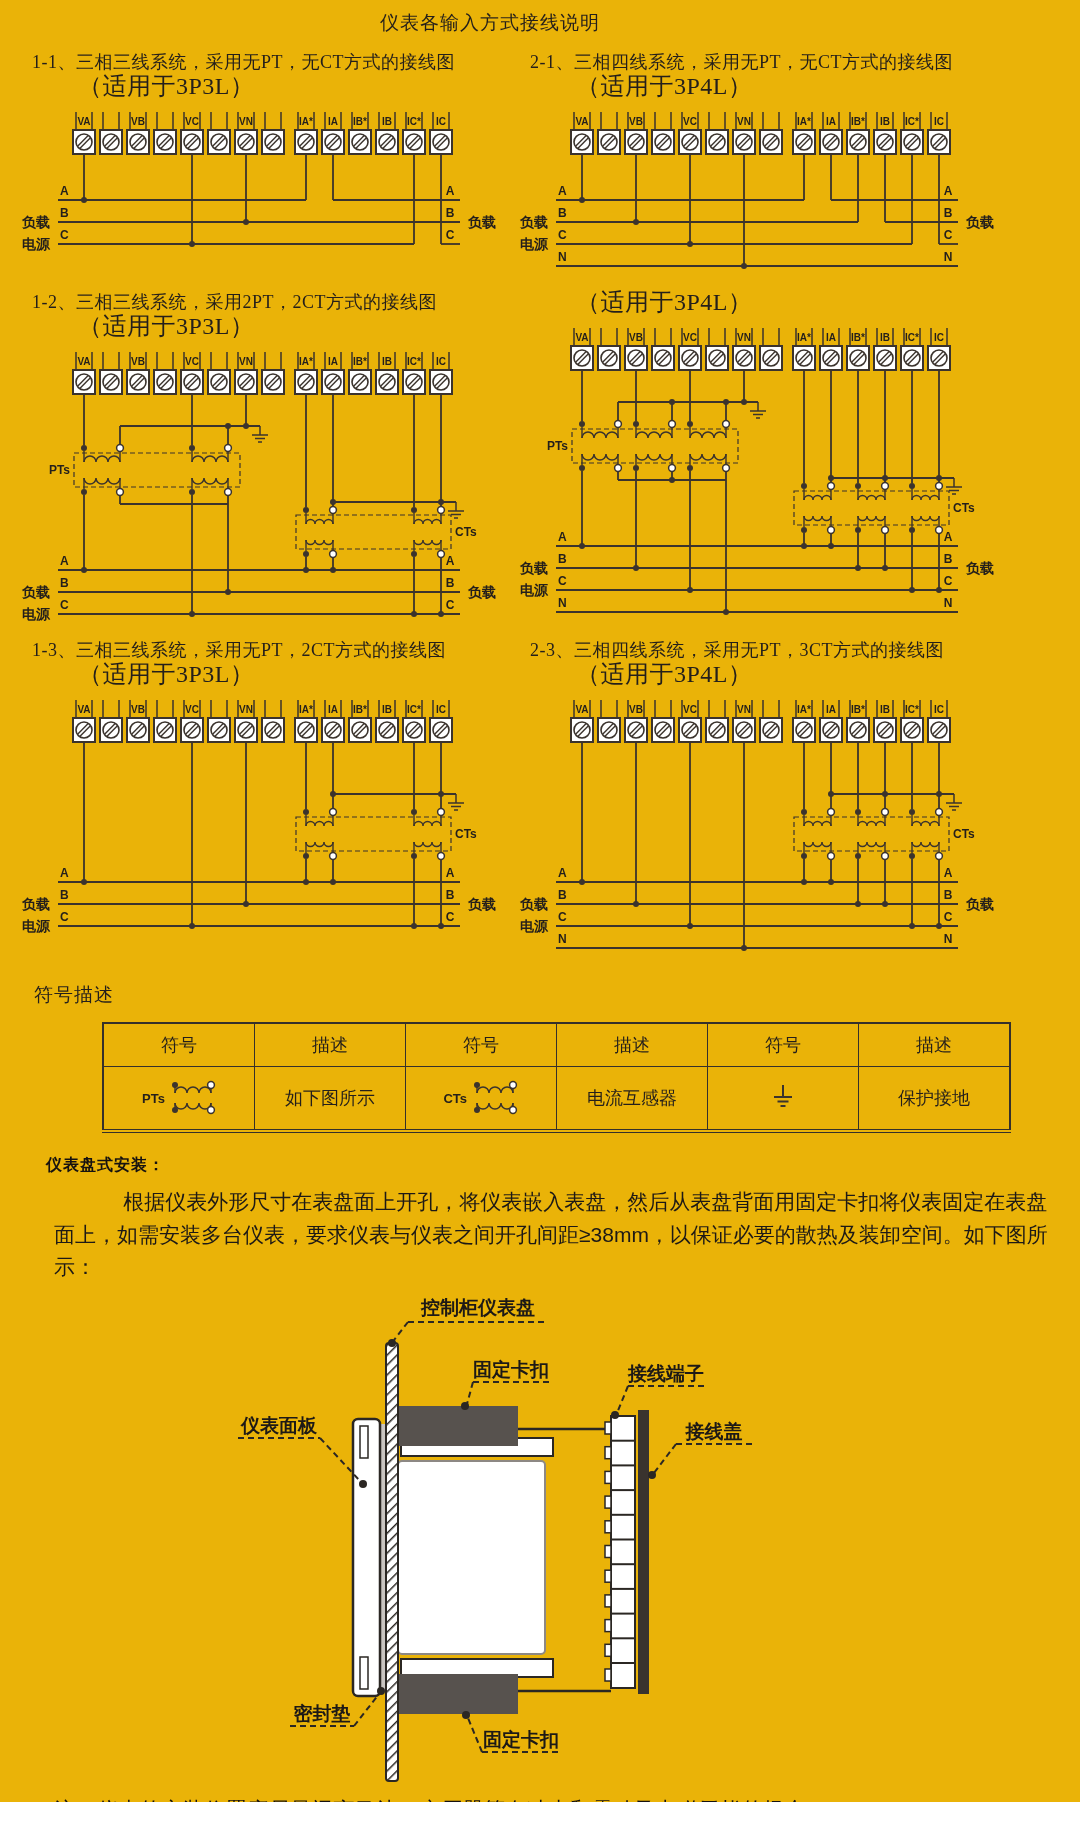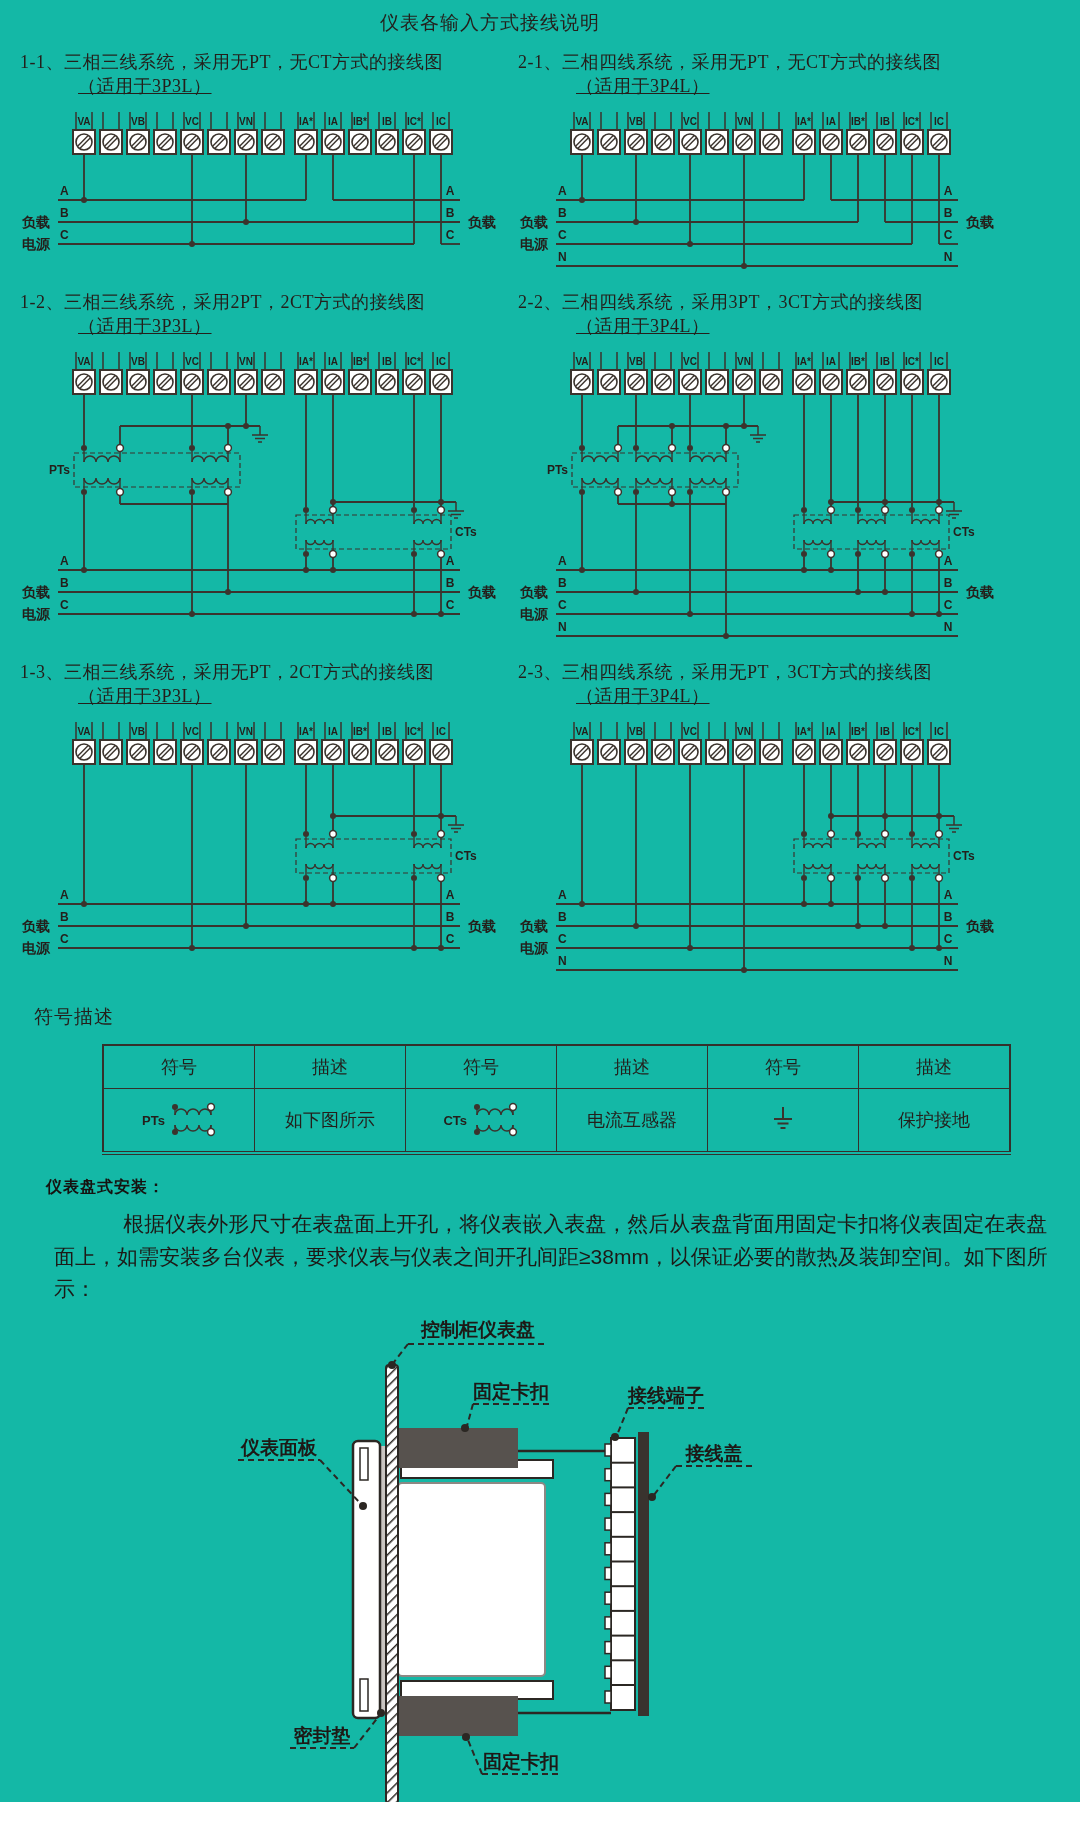--- a/index.html
+++ b/index.html
@@ -1,25 +1,25 @@
 <!DOCTYPE html>
 <html><head>
 <meta charset="utf-8">
 <style>
   html,body{margin:0;padding:0;background:#fff;}
-  .page{position:relative;width:1080px;height:1802px;background:#14b8a6;overflow:hidden;
+  .page{position:relative;width:1080px;height:1802px;background:#eab308;overflow:hidden;
         box-sizing:border-box;padding-top:10px;color:#241f1b;
         font-family:"Liberation Sans","DejaVu Sans",sans-serif;}
   .doc-title{width:980px;text-align:center;font-family:"Liberation Serif","DejaVu Serif",serif;
         font-size:19px;letter-spacing:1px;margin-bottom:14px;}
   .wgrid{display:grid;grid-template-columns:492px 1fr;padding-left:20px;}
   .wsec{margin-bottom:8px;}
   .wsec.rcol{padding-left:6px;}
-  .wtitle{font-family:"Liberation Serif","DejaVu Serif",serif;font-size:18px;line-height:24px;letter-spacing:0.5px;}
-  .wsub{font-family:"Liberation Serif","DejaVu Serif",serif;font-size:18px;line-height:24px;padding-left:58px;letter-spacing:0.5px;text-decoration:underline;}
+  .wtitle{font-family:"Liberation Serif","DejaVu Serif",serif;font-size:18px;line-height:24px;letter-spacing:0.5px;margin-left:12px;}
+  .wsub{font-family:"Liberation Serif","DejaVu Serif",serif;font-size:24px;line-height:24px;padding-left:58px;letter-spacing:0.5px;}
   svg.wd{display:block;margin-top:6px;}
   .symhead{font-family:"Liberation Serif","DejaVu Serif",serif;font-size:19px;margin:10px 0 8px 34px;letter-spacing:1px;}
   table.sym{border-collapse:collapse;margin:14px 0 0 102px;table-layout:fixed;
         font-family:"Liberation Serif","DejaVu Serif",serif;font-size:18px;color:#241f1b;
         border:2px solid #35302b;}
   table.sym th,table.sym td{border:1px solid #35302b;text-align:center;font-weight:400;padding:0;}
   table.sym th{height:42px;width:150px;}
   table.sym td{height:62px;}
   table.sym{border-bottom-width:4px;border-bottom-style:double;}
   .symcell{display:flex;align-items:center;justify-content:center;gap:2px;}
@@ -481,21 +481,20 @@
           <line x1="313" y1="158" x2="436" y2="158" stroke="#3b332d" stroke-width="1.8"></line>
           <line x1="436" y1="158" x2="436" y2="167" stroke="#3b332d" stroke-width="1.5"></line>
           <line x1="428" y1="167" x2="444" y2="167" stroke="#3b332d" stroke-width="1.5"></line>
           <line x1="431" y1="170.5" x2="441" y2="170.5" stroke="#3b332d" stroke-width="1.5"></line>
           <line x1="434" y1="174" x2="438" y2="174" stroke="#3b332d" stroke-width="1.5"></line>
           <rect x="276" y="171" width="155" height="34" fill="none" stroke="#3b332d" stroke-width="1.2" stroke-dasharray="5 3"></rect>
           <text x="435" y="192" font-size="12" fill="#241f1b" font-family="&quot;Liberation Sans&quot;,&quot;DejaVu Sans&quot;,sans-serif" text-anchor="start" font-weight="600">CTs</text>
         </svg>
       </div>
       <div class="wsec rcol">
-        <div class="wtitle">2-2、三相四线系统，采用3PT，3CT方式的接线图</div>
         <div class="wsub">（适用于3P4L）</div>
         <svg viewBox="0 0 484 308" width="484" height="308" class="wd">
           <line x1="56" y1="8" x2="56" y2="26" stroke="#3b332d" stroke-width="1.5"></line>
           <line x1="72" y1="8" x2="72" y2="26" stroke="#3b332d" stroke-width="1.5"></line>
           <text x="64" y="21" font-size="10" fill="#241f1b" font-family="&quot;Liberation Sans&quot;,&quot;DejaVu Sans&quot;,sans-serif" text-anchor="middle" font-weight="700">VA</text>
           <rect x="53" y="26" width="22" height="24" fill="#fff" stroke="#3b332d" stroke-width="2"></rect>
           <circle cx="64" cy="38" r="8" fill="none" stroke="#3b332d" stroke-width="1.6"></circle>
           <line x1="57.6" y1="42.2" x2="68.2" y2="31.6" stroke="#3b332d" stroke-width="1.4"></line>
           <line x1="59.8" y1="44.4" x2="70.4" y2="33.8" stroke="#3b332d" stroke-width="1.4"></line>
           <line x1="83" y1="8" x2="83" y2="26" stroke="#3b332d" stroke-width="1.5"></line>

